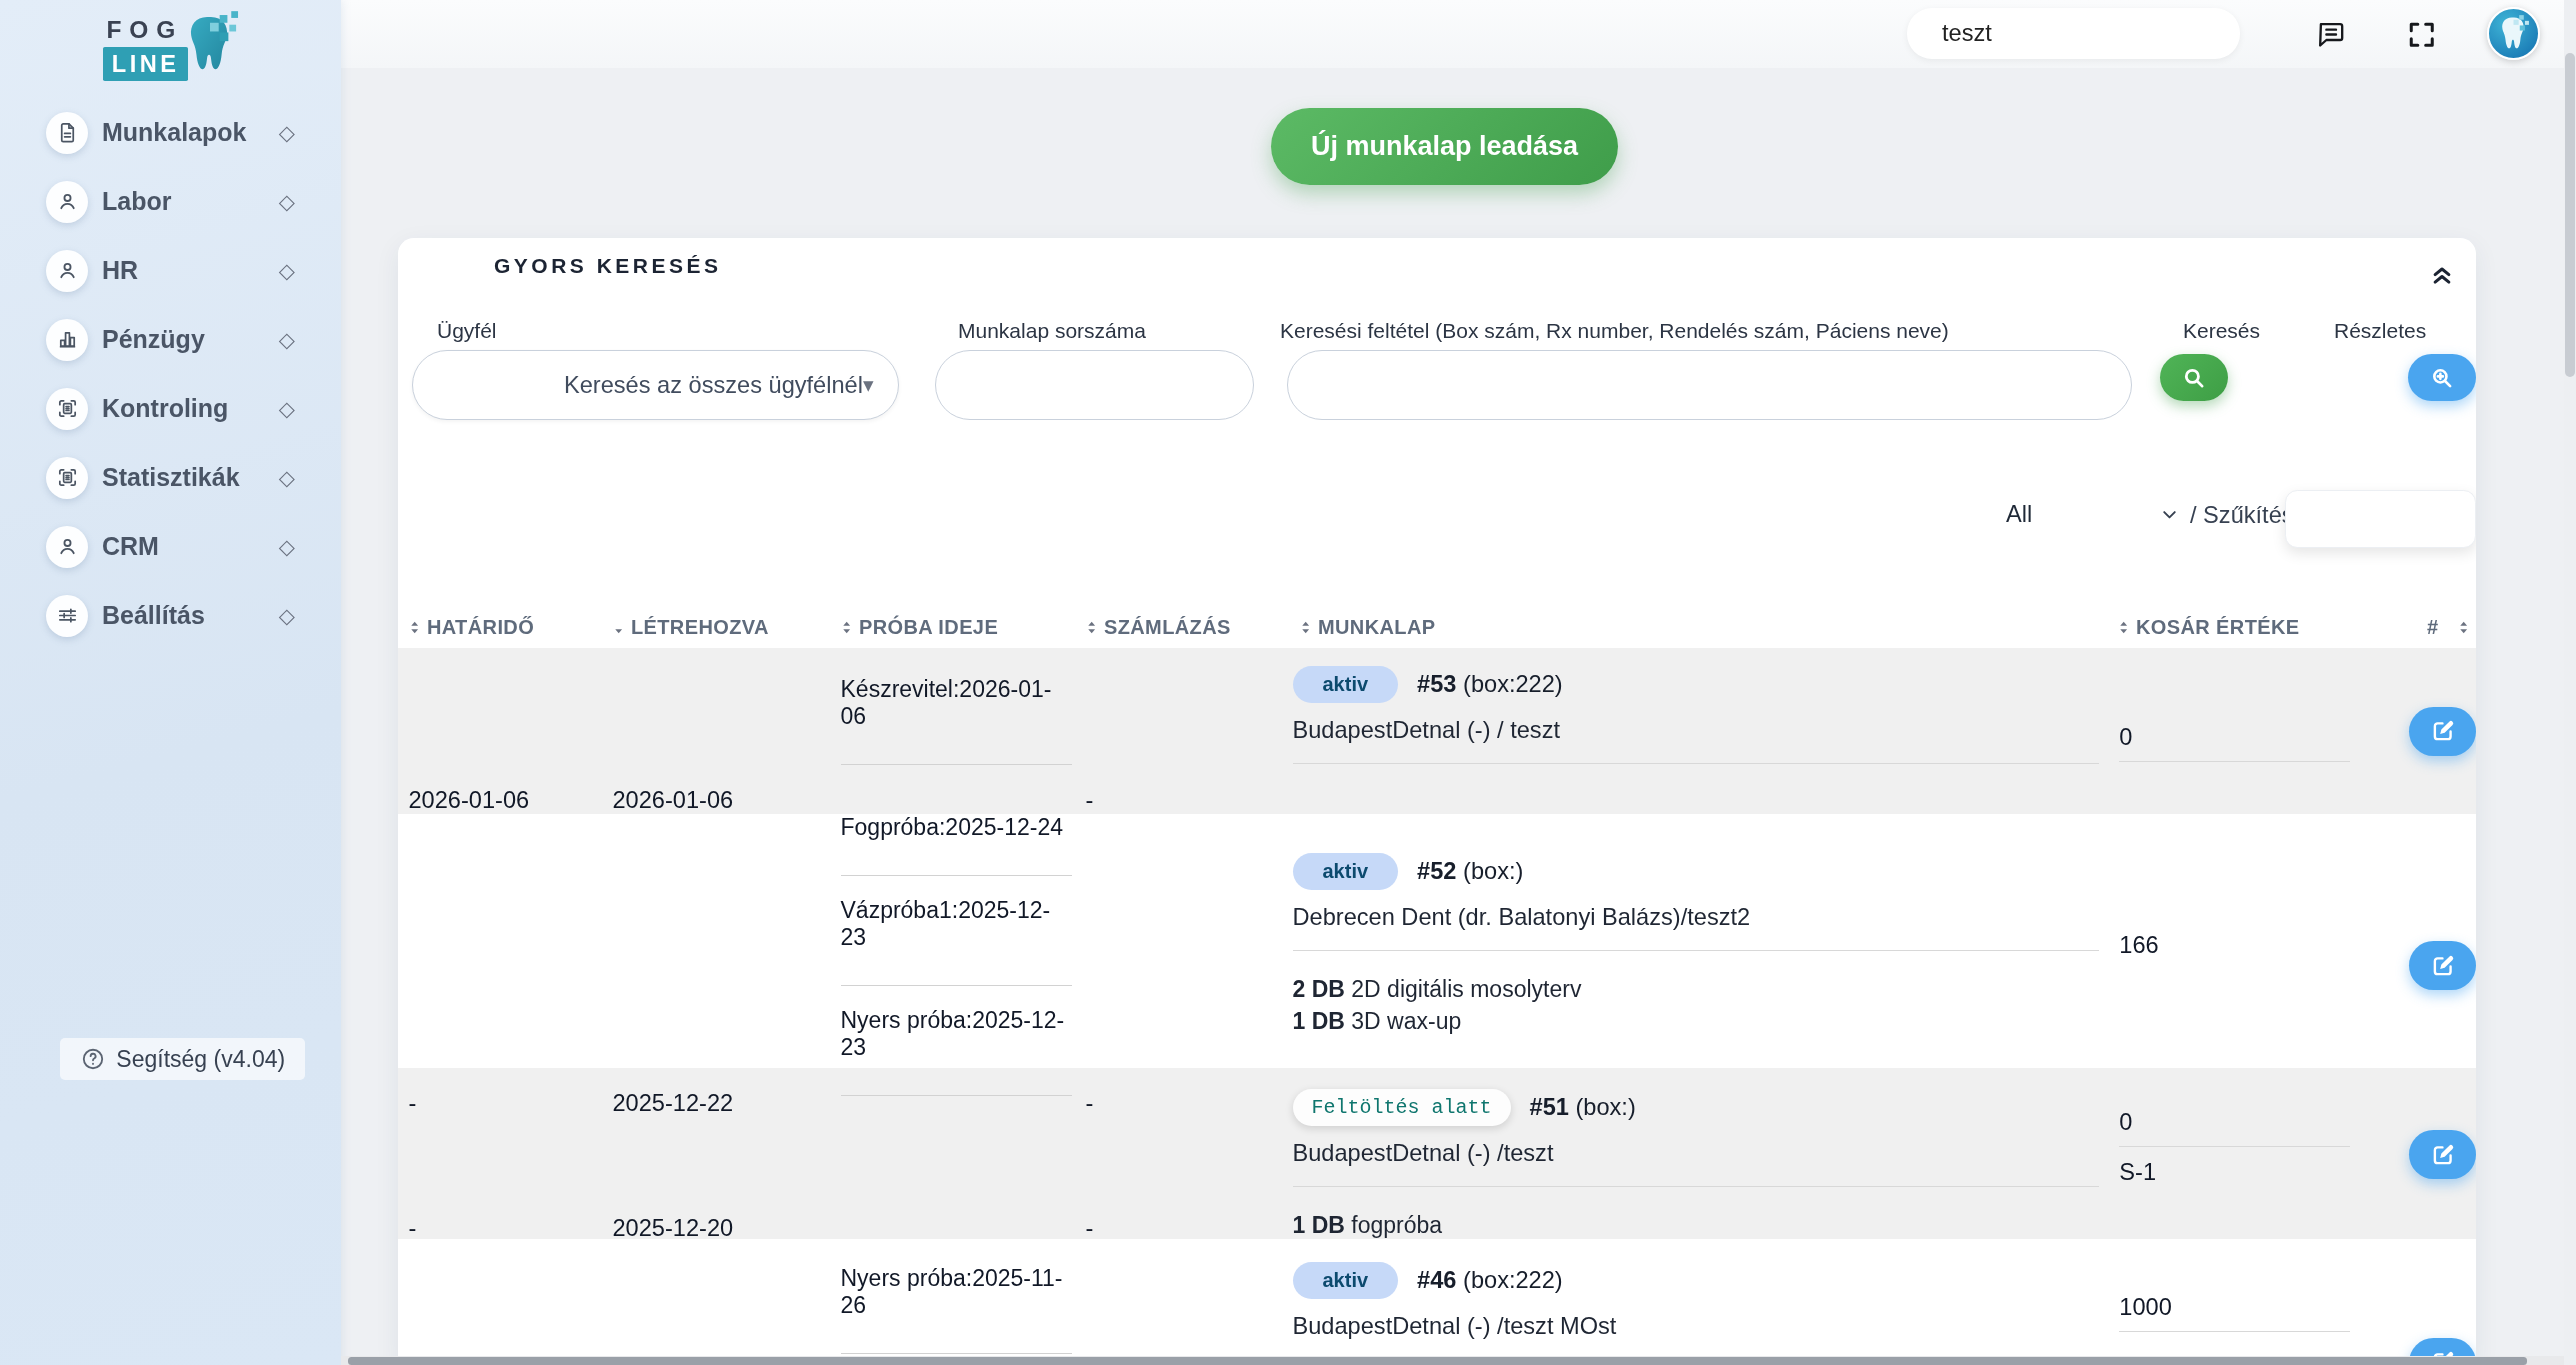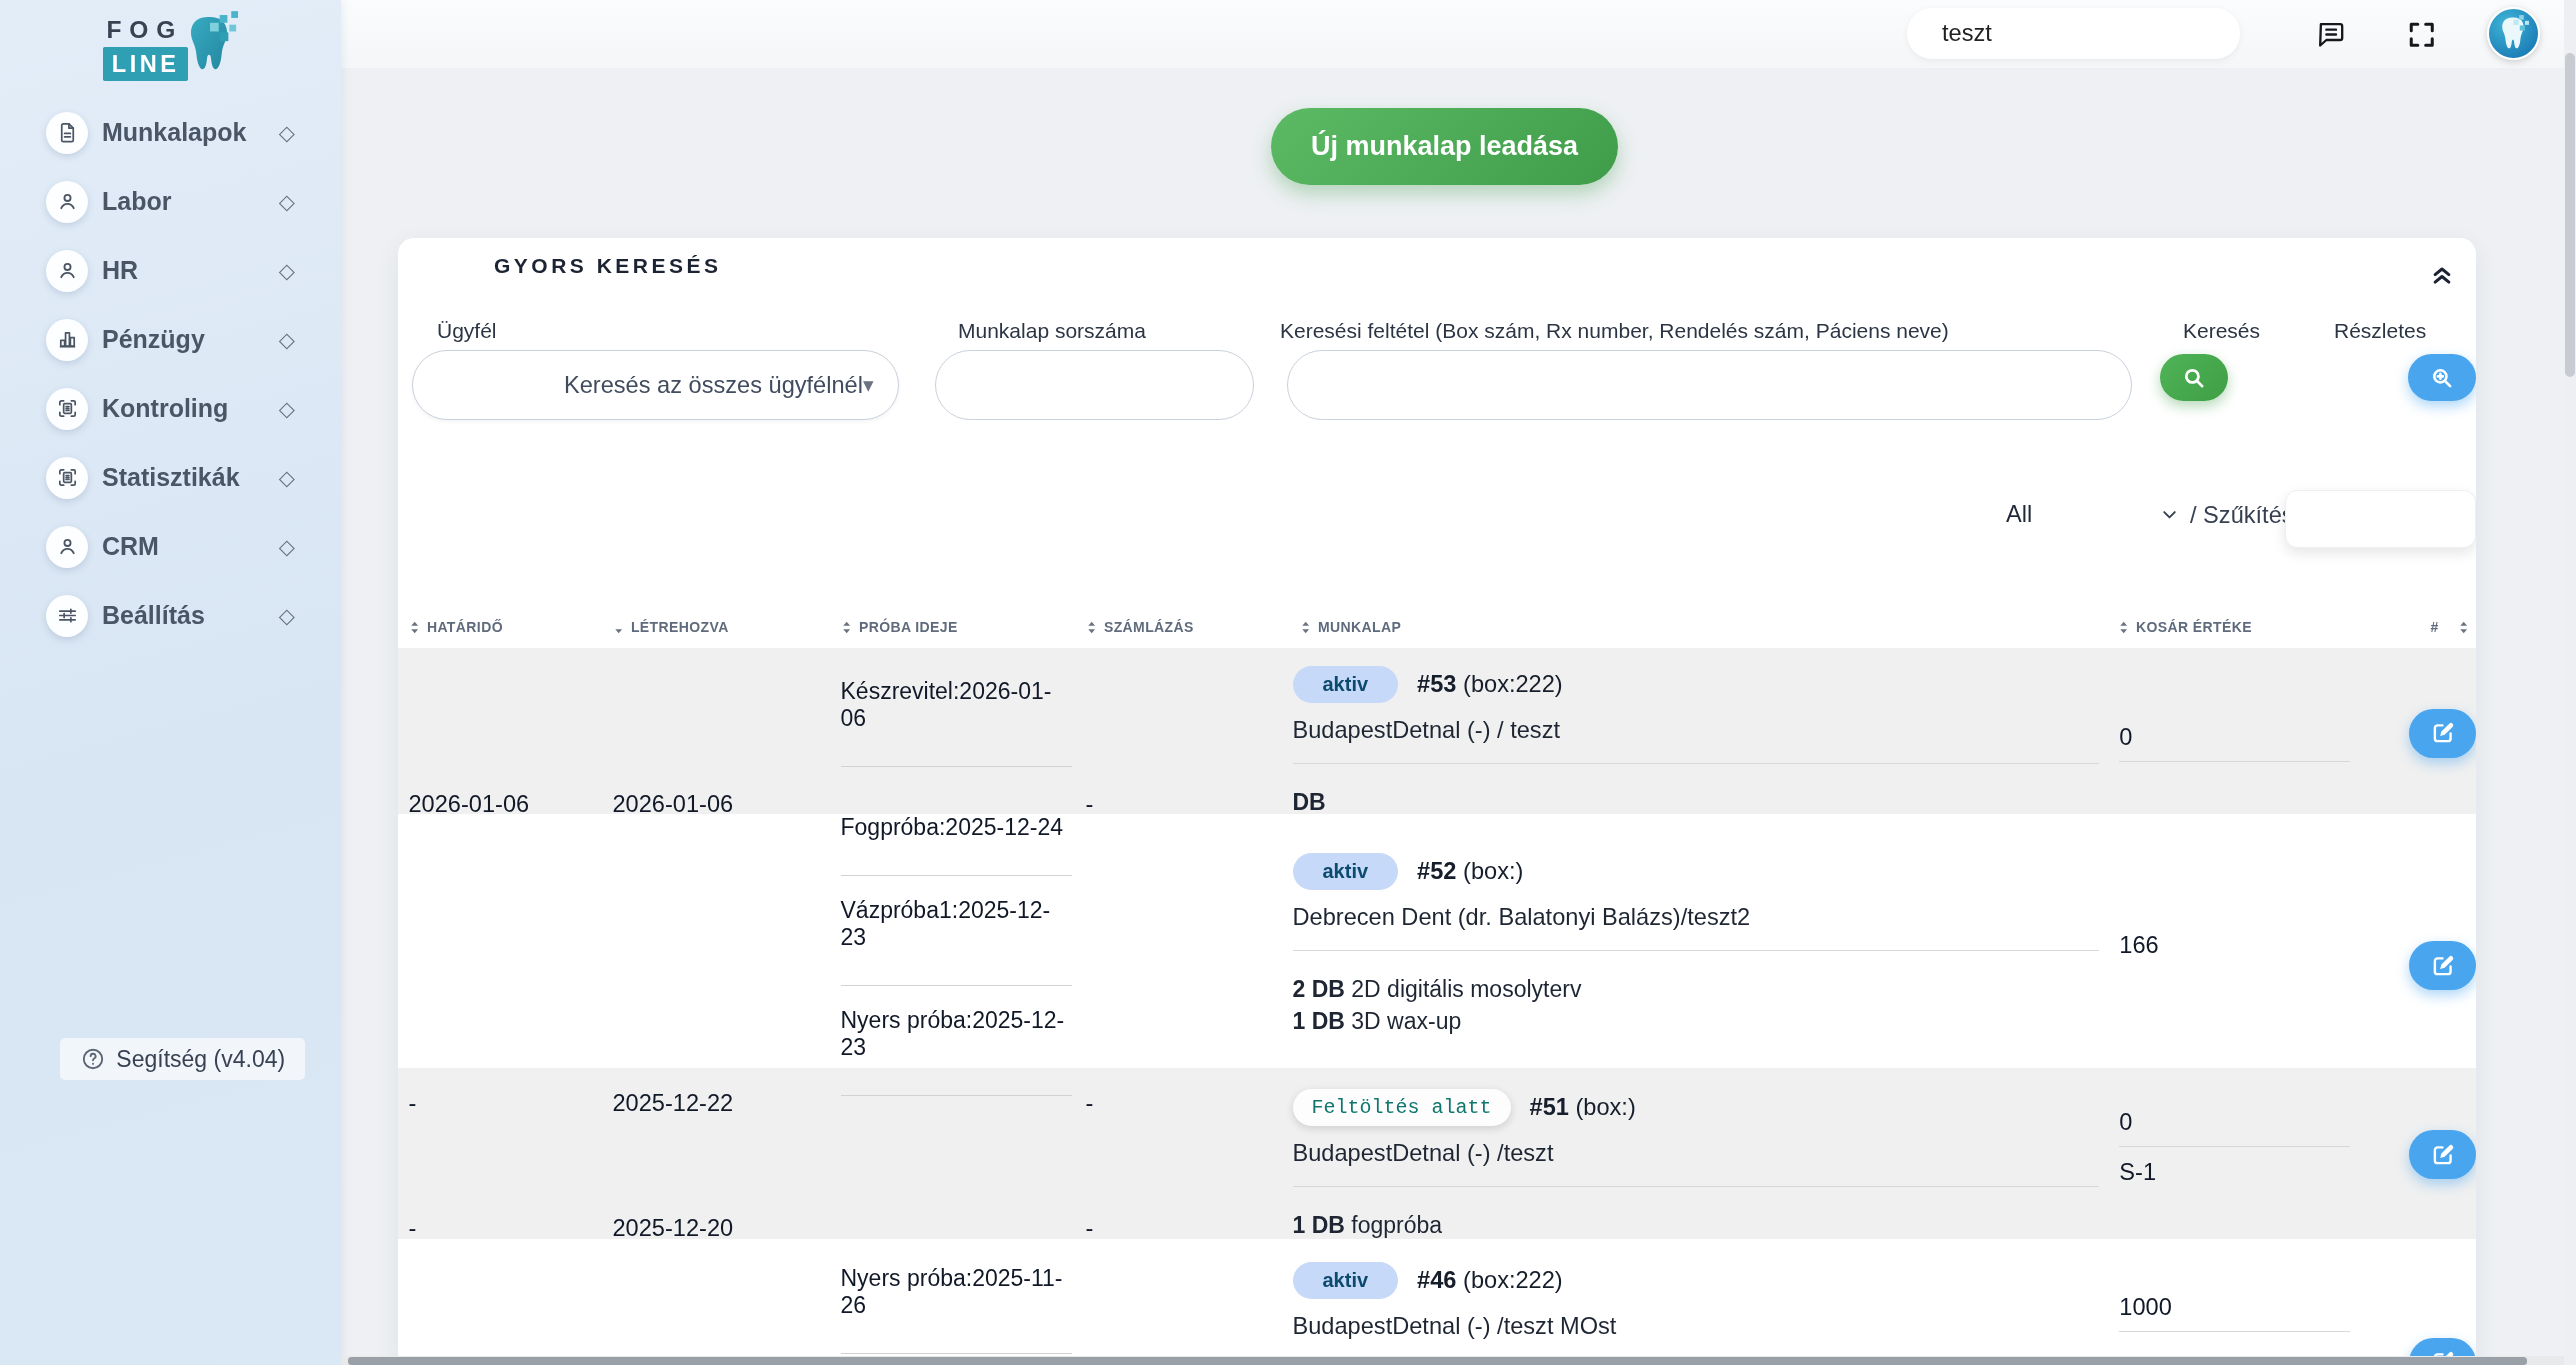--- a/index.html
+++ b/index.html
@@ -71,21 +71,21 @@
   
   .all-select { position:absolute; left:1608px; top:263px; width:175px; display:flex;
     align-items:center; justify-content:space-between; font-size:23.6px; color:#1f2937; cursor:pointer; }
   .narrow-label { position:absolute; left:1792px; top:264px; font-size:23.6px; color:#374151; }
   .narrow-input { position:absolute; left:1887px; top:252px; width:191px; height:58px; border-radius:12.3px;
     border:0.9px solid #eceff3; box-shadow:0 5.3px 14px rgba(0,0,0,.10); outline:none;
     font-size:23px; padding:0 17.5px; font-family:inherit; }
   
   .thead,.trow { display:grid; grid-template-columns:204px 228px 245px 214px 818px 245px 1fr; }
   .thead { position:absolute; left:0; top:368px; width:100%; height:42px; align-items:center; }
-  .th { display:flex; align-items:center; gap:7px; font-size:14px; font-weight:700;
+  .th { display:flex; align-items:center; gap:7px; font-size:20px; font-weight:700;
     color:#5f6b7c; padding-left:10.5px; cursor:pointer; letter-spacing:0.4px; }
   .th-last { justify-content:flex-end; padding-right:7px; gap:19px; }
   .sort-ico { display:flex; flex:0 0 auto; }
   .rows { position:absolute; left:0; top:410px; width:100%; }
   .trow { width:100%; }
   .bg-gray { background:#f0f0f0; }
   .r1 { height:166px; } .r2 { height:254px; } .r3 { height:171px; } .r4 { height:219px; }
   .cell { font-size:23.6px; color:#111827; }
   .c-due,.c-created,.c-bill { display:flex; align-items:flex-end; padding-left:10.5px; }
   .c-proba { display:flex; flex-direction:column; justify-content:center; padding:0 3.5px 0 10.5px; }
@@ -394,23 +394,20 @@
       <div class="cell c-bill">
           <span>-</span>
         </div>
       <div class="cell c-munka">
         <div class="m-line1">
           <span class="badge badge--active">aktiv</span>
           <span class="m-num"><b>#53</b> <span>(box:222)</span></span>
         </div>
         <div class="m-client">BudapestDetnal (-) / teszt</div>
         <div class="m-divider"></div>
-        <div class="m-items">
-          <div class="m-item"><b>DB</b> <span></span></div>
-        </div>
       </div>
       <div class="cell c-basket">
         <div class="basket-val">0</div>
         <div class="basket-line"></div>
       </div>
       <div class="cell c-edit">
         <button class="edit-btn">
           <svg width="26" height="26" viewBox="0 0 24 24">
               <path d="M11.5 5H7a2.5 2.5 0 0 0-2.5 2.5V17A2.5 2.5 0 0 0 7 19.5h9.5A2.5 2.5 0 0 0 19 17v-4.5" fill="none" stroke="#fff" stroke-width="2.2" stroke-linecap="round"></path>
               <path d="M17.8 3.4a2.1 2.1 0 0 1 3 3L13.5 13.6l-4.1 1.1 1.1-4.1z" fill="#fff"></path>

